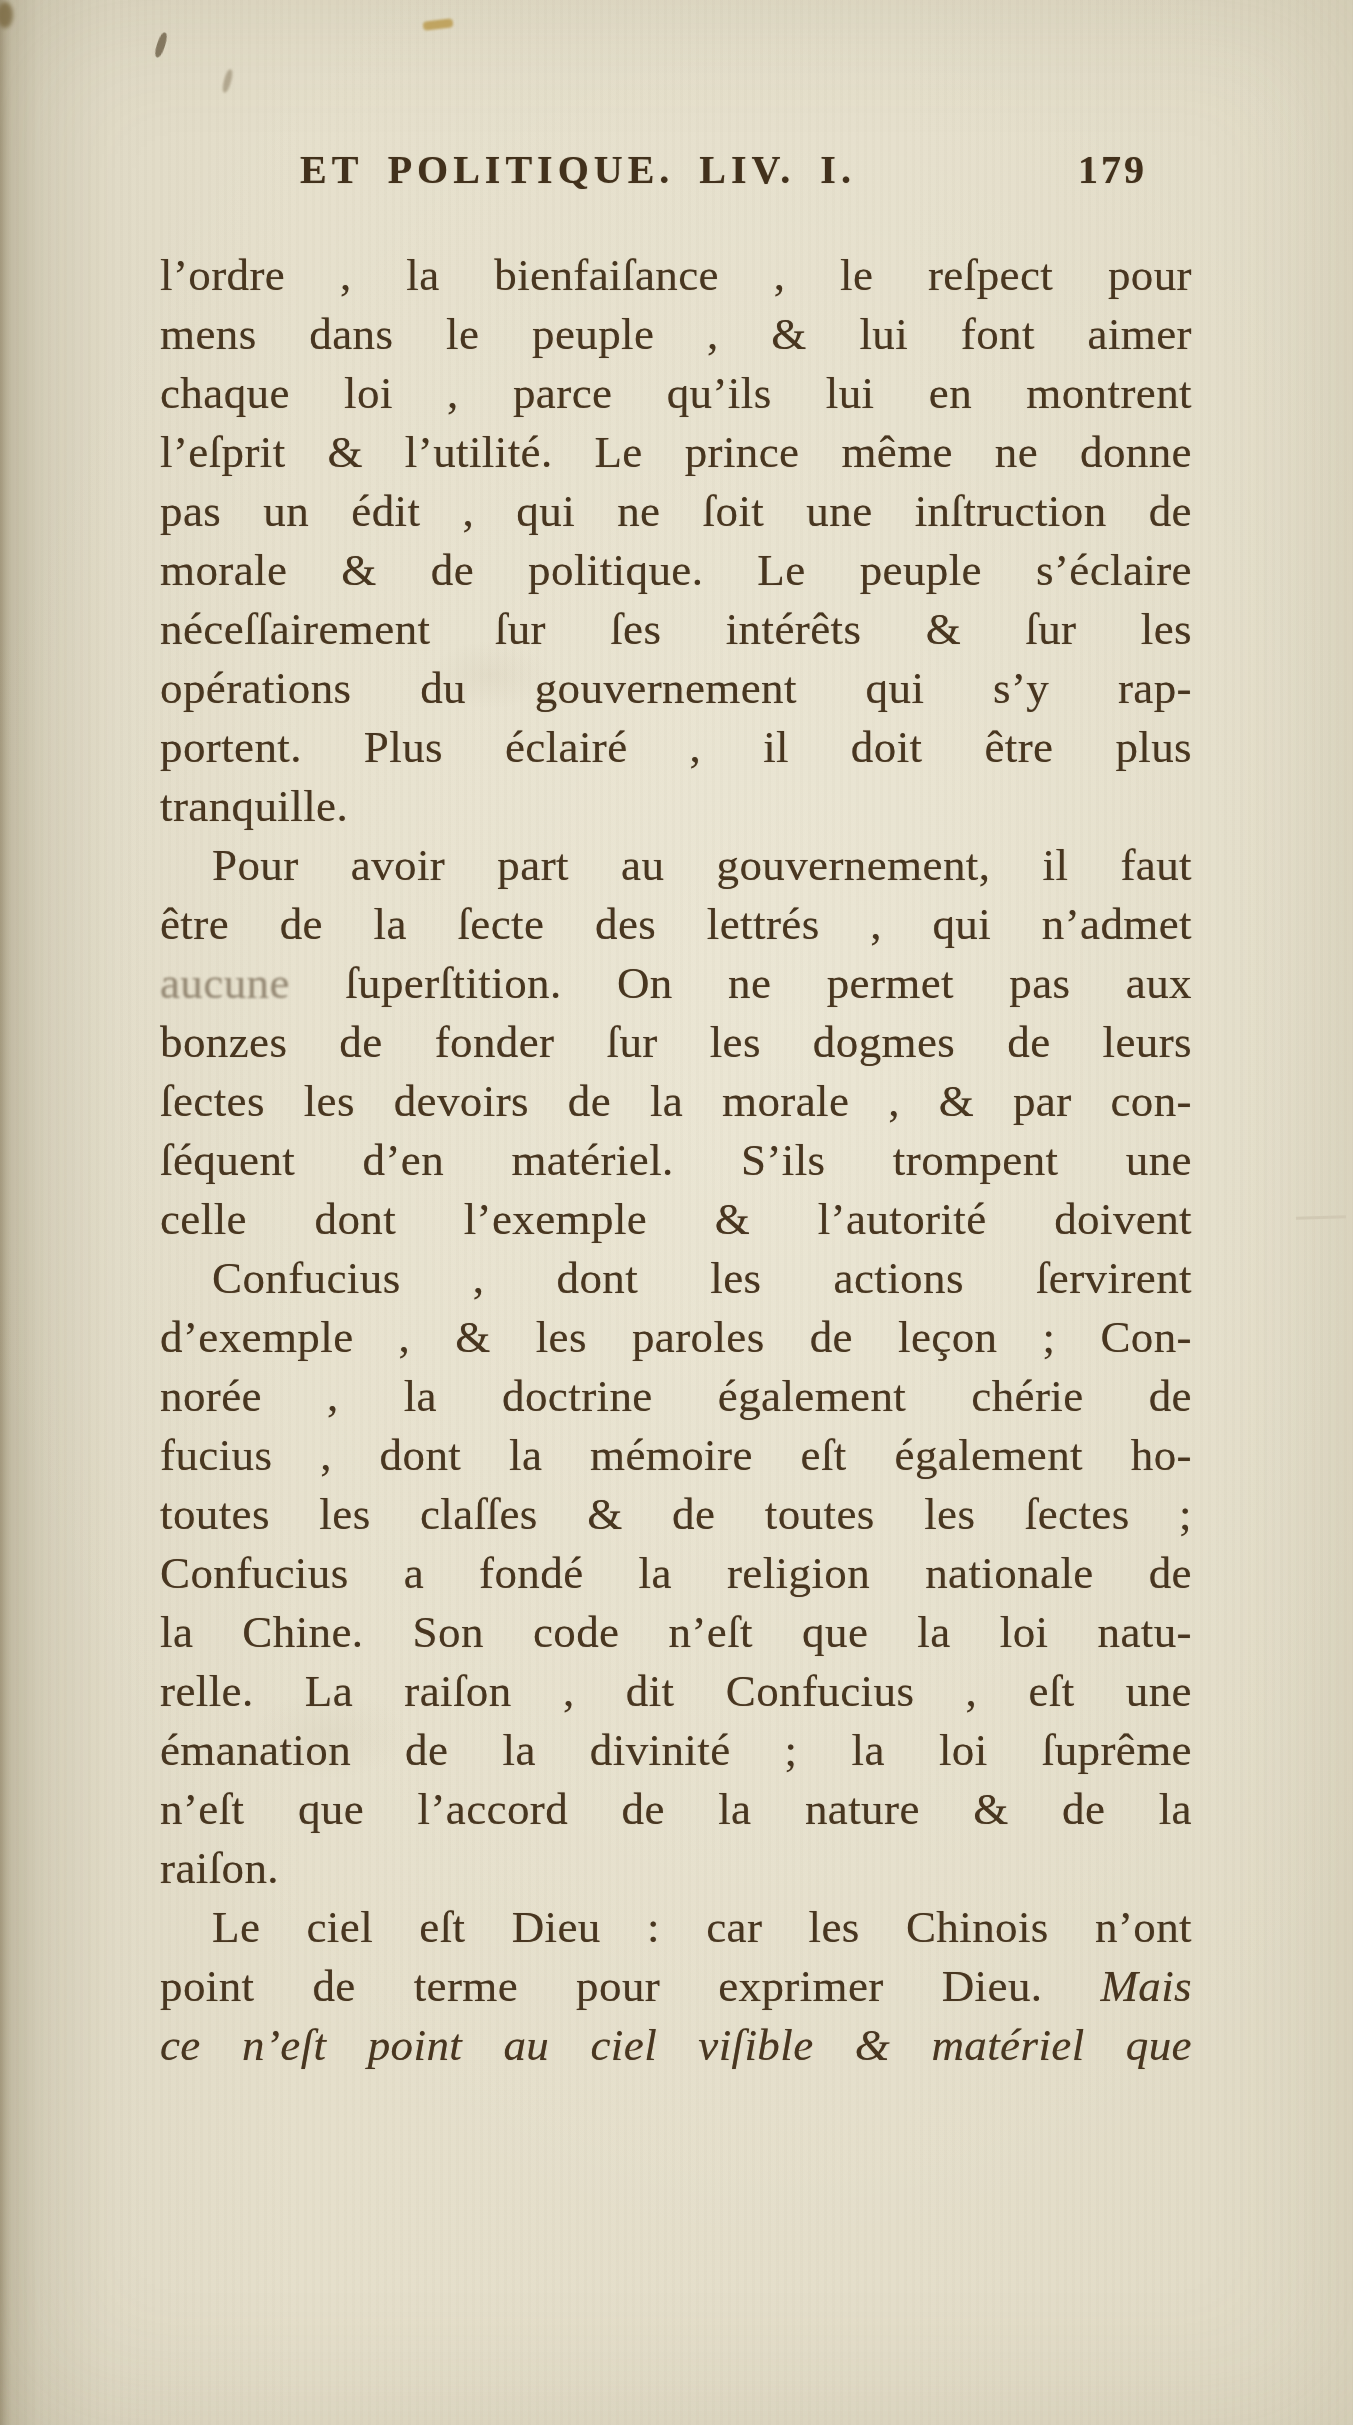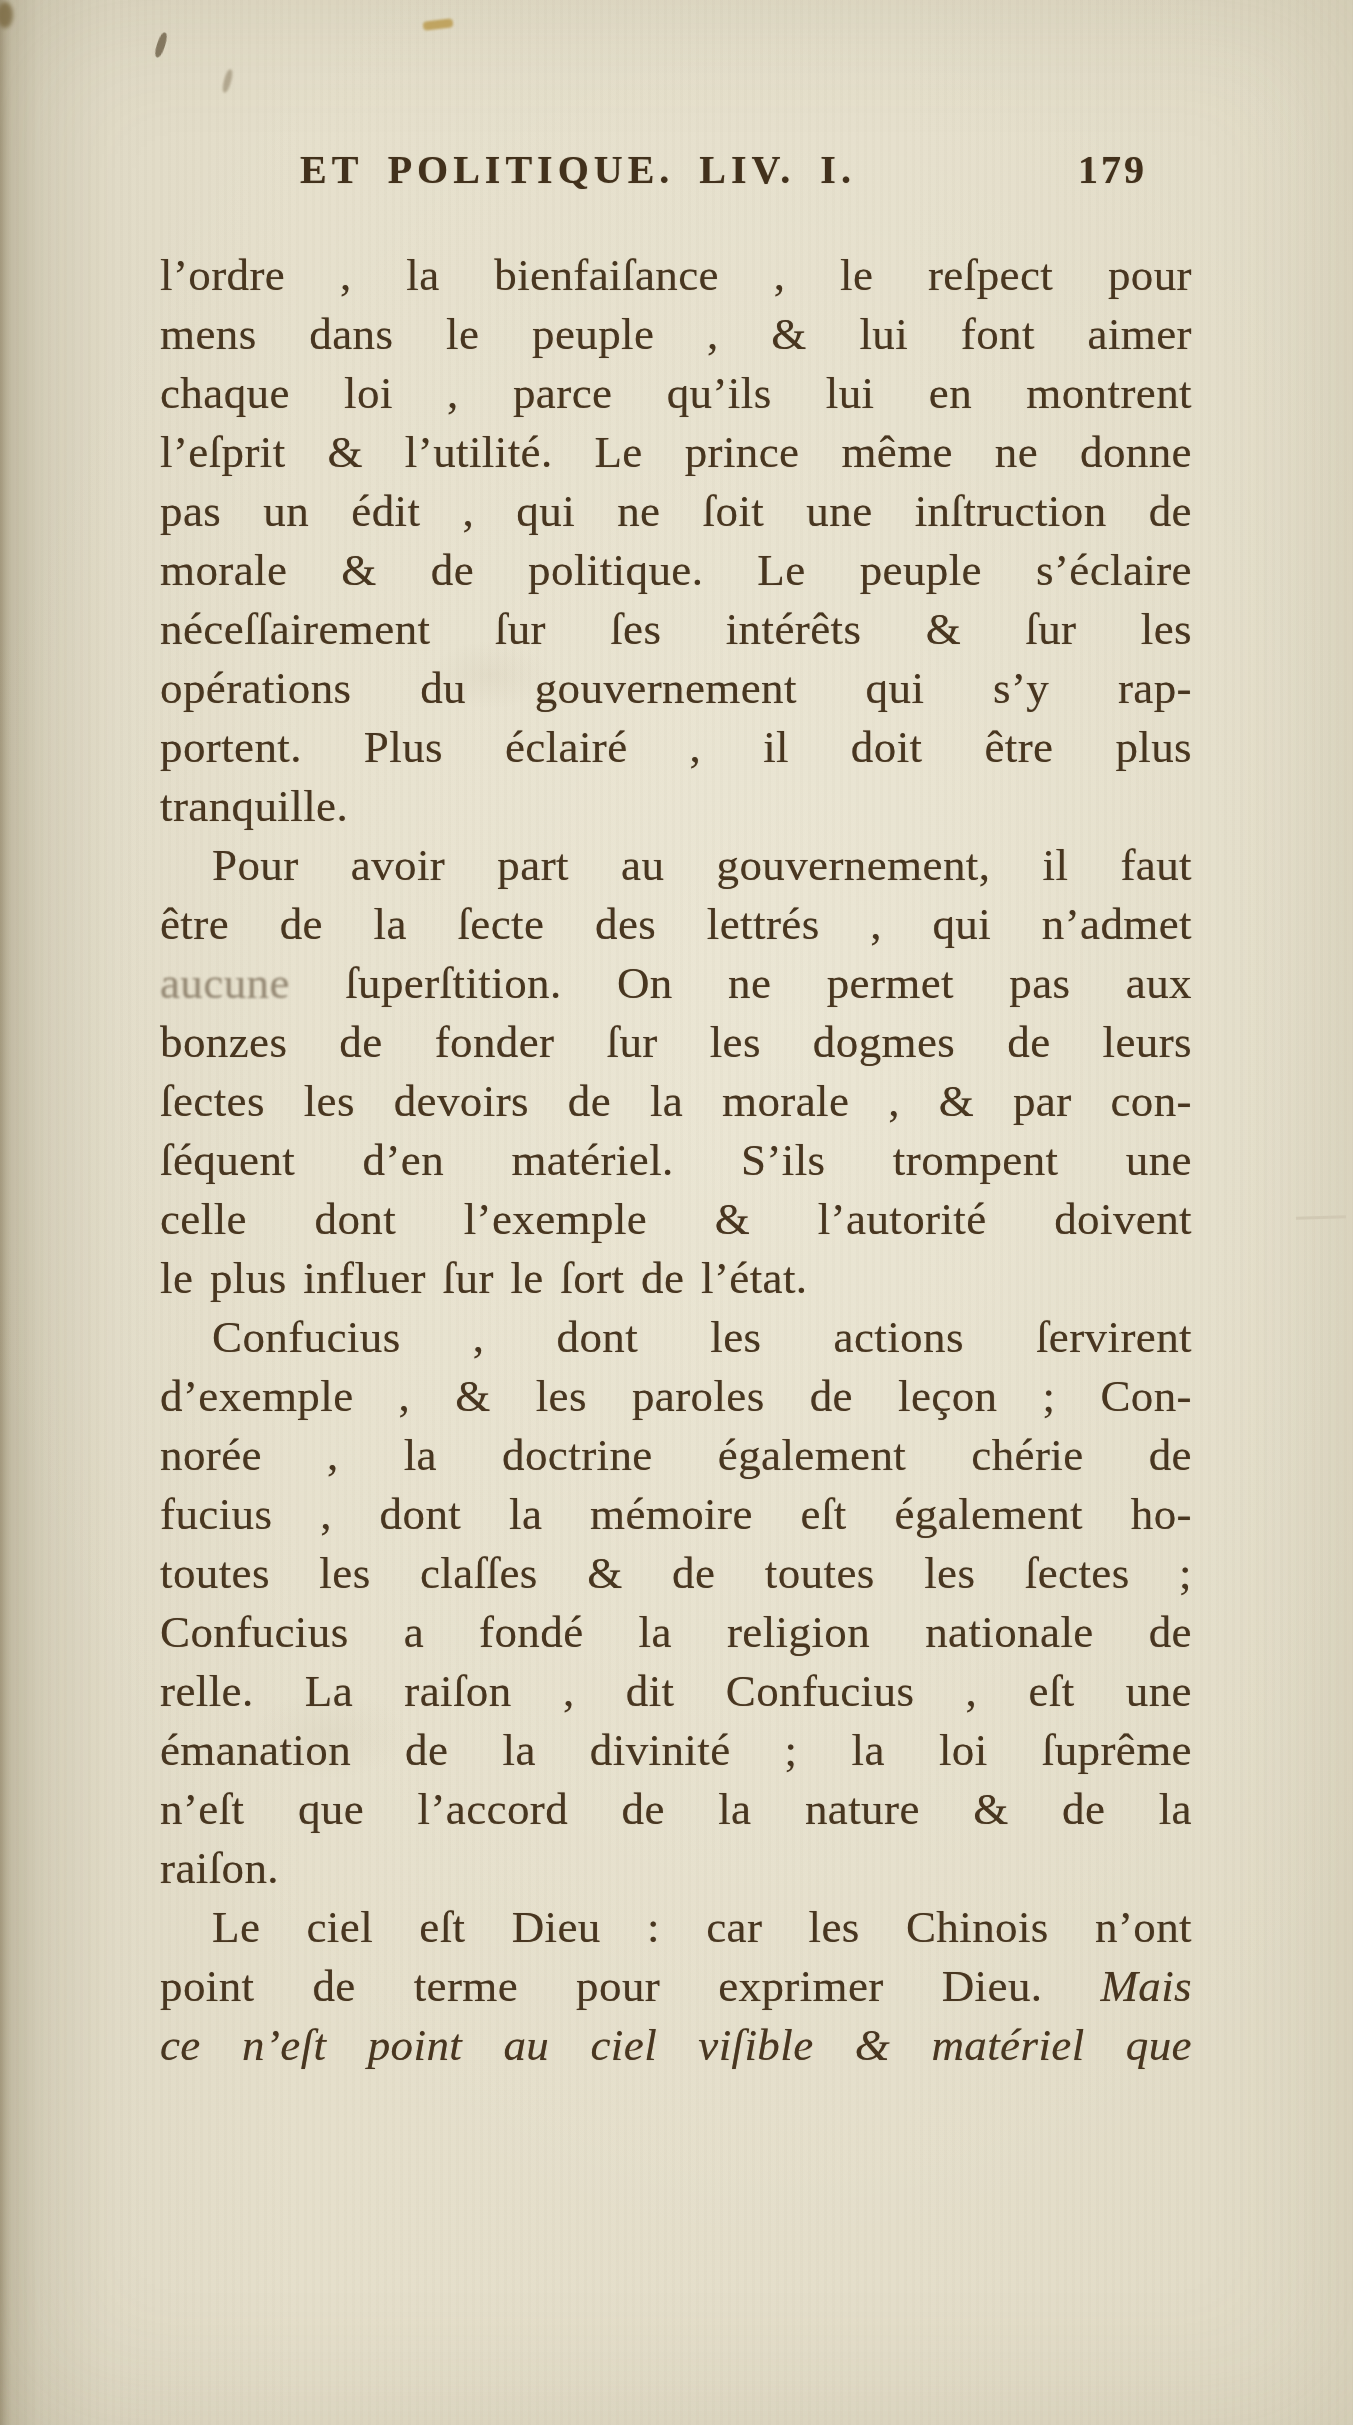--- a/index.html
+++ b/index.html
@@ -90,27 +90,27 @@
       <div class="line"><span>opérations du gouvernement qui s’y rap-</span></div>
       <div class="line"><span>portent. Plus éclairé , il doit être plus</span></div>
       <div class="line pl"><span>tranquille.</span></div>
       <div class="line ind"><span>Pour avoir part au gouvernement, il faut</span></div>
       <div class="line"><span>être de la ſecte des lettrés , qui n’admet</span></div>
       <div class="line"><span class="faded">aucune</span><span> ſuperſtition. On ne permet pas aux</span></div>
       <div class="line"><span>bonzes de fonder ſur les dogmes de leurs</span></div>
       <div class="line"><span>ſectes les devoirs de la morale , &amp; par con-</span></div>
       <div class="line"><span>ſéquent d’en matériel. S’ils trompent une</span></div>
       <div class="line"><span>celle dont l’exemple &amp; l’autorité doivent</span></div>
-      <div class="line pl"><span>le plus influer ſur le ſort de l’état.</span></div>
       <div class="line ind"><span>Confucius , dont les actions ſervirent</span></div>
       <div class="line"><span>d’exemple , &amp; les paroles de leçon ; Con-</span></div>
       <div class="line"><span>norée , la doctrine également chérie de</span></div>
       <div class="line"><span>fucius , dont la mémoire eſt également ho-</span></div>
       <div class="line"><span>toutes les claſſes &amp; de toutes les ſectes ;</span></div>
       <div class="line"><span>Confucius a fondé la religion nationale de</span></div>
+      <div class="line"><span>la Chine. Son code n’eſt que la loi natu-</span></div>
       <div class="line"><span>relle. La raiſon , dit Confucius , eſt une</span></div>
       <div class="line"><span>émanation de la divinité ; la loi ſuprême</span></div>
       <div class="line"><span>n’eſt que l’accord de la nature &amp; de la</span></div>
       <div class="line pl"><span>raiſon.</span></div>
       <div class="line ind"><span>Le ciel eſt Dieu : car les Chinois n’ont</span></div>
       <div class="line"><span>point de terme pour exprimer Dieu. </span><span class="it">Mais</span></div>
       <div class="line"><span class="it">ce n’eſt point au ciel viſible &amp; matériel que</span></div>
     </div>
 
 </div>

